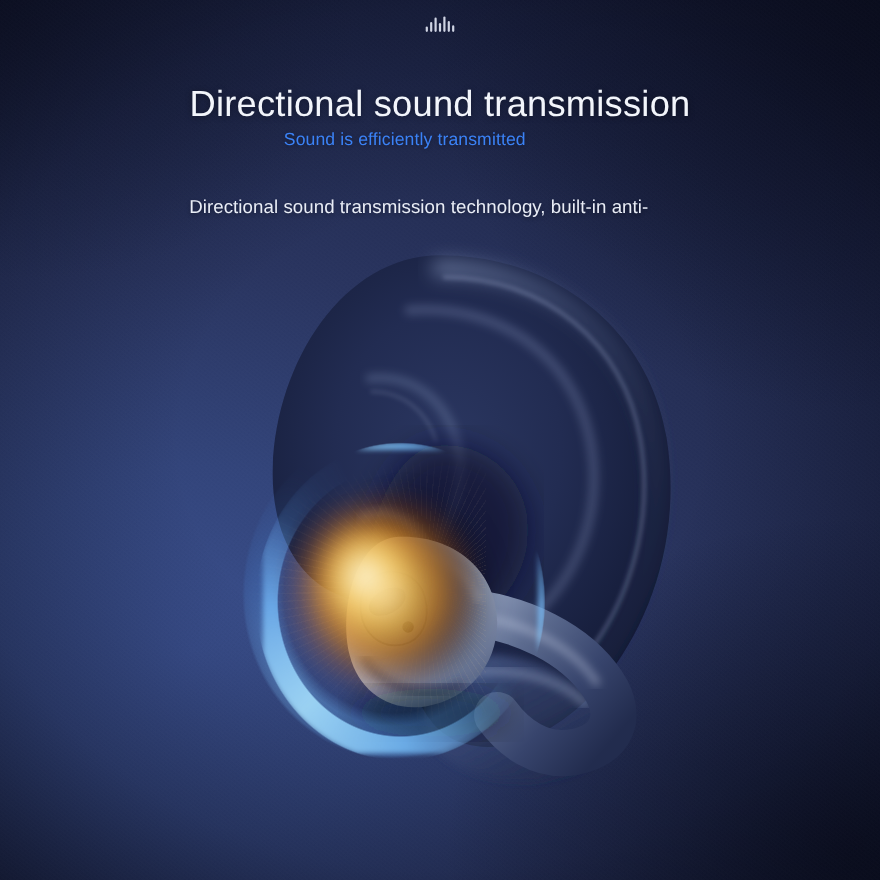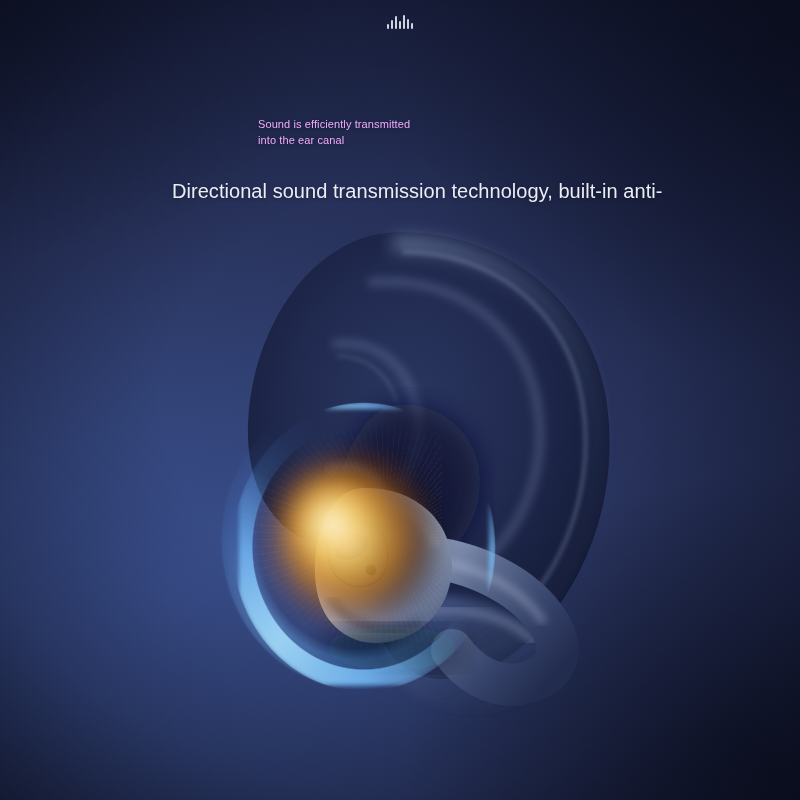--- a/index.html
+++ b/index.html
@@ -170,33 +170,34 @@
     font-size: 33px;
     font-weight: 400;
     letter-spacing: 0.2px;
     line-height: 1.2;
     text-shadow: 0 1px 6px rgba(0,0,0,0.35);
   }
   .subtitle {
     position: absolute;
     left: 258px;
     top: 117px;
-    color: #f0abfc;
-    font-size: 11px;
+    color: #3b82f6;
+    font-size: 16px;
     font-weight: 400;
     line-height: 1.42;
     letter-spacing: 0.1px;
     text-shadow: 0 1px 4px rgba(0,0,0,0.30);
+    text-align: right;
   }
   .body-copy {
     position: absolute;
     left: 172px;
     top: 177px;
     color: #e9edf6;
-    font-size: 20px;
+    font-size: 17px;
     font-weight: 400;
     line-height: 1.40;
     letter-spacing: 0.05px;
     text-shadow: 0 1px 4px rgba(0,0,0,0.30);
   }
   .line { display: block; white-space: nowrap; }
 </style>
 </head>
 <body>
 
@@ -346,23 +347,23 @@
   <div class="waveform">
     <i style="height:5px"></i>
       <i style="height:9px"></i>
       <i style="height:13px"></i>
       <i style="height:8px"></i>
       <i style="height:14px"></i>
       <i style="height:10px"></i>
       <i style="height:6px"></i>
   </div>
 
+  <h1 class="title">Directional sound transmission</h1>
 
   <div class="subtitle">
     <span class="line">Sound is efficiently transmitted</span>
-    <span class="line">into the ear canal</span>
   </div>
 
   <div class="body-copy">
     <span class="line">Directional sound transmission technology, built-in anti-</span>
   </div>
 
 </div>
 
 </body></html>

